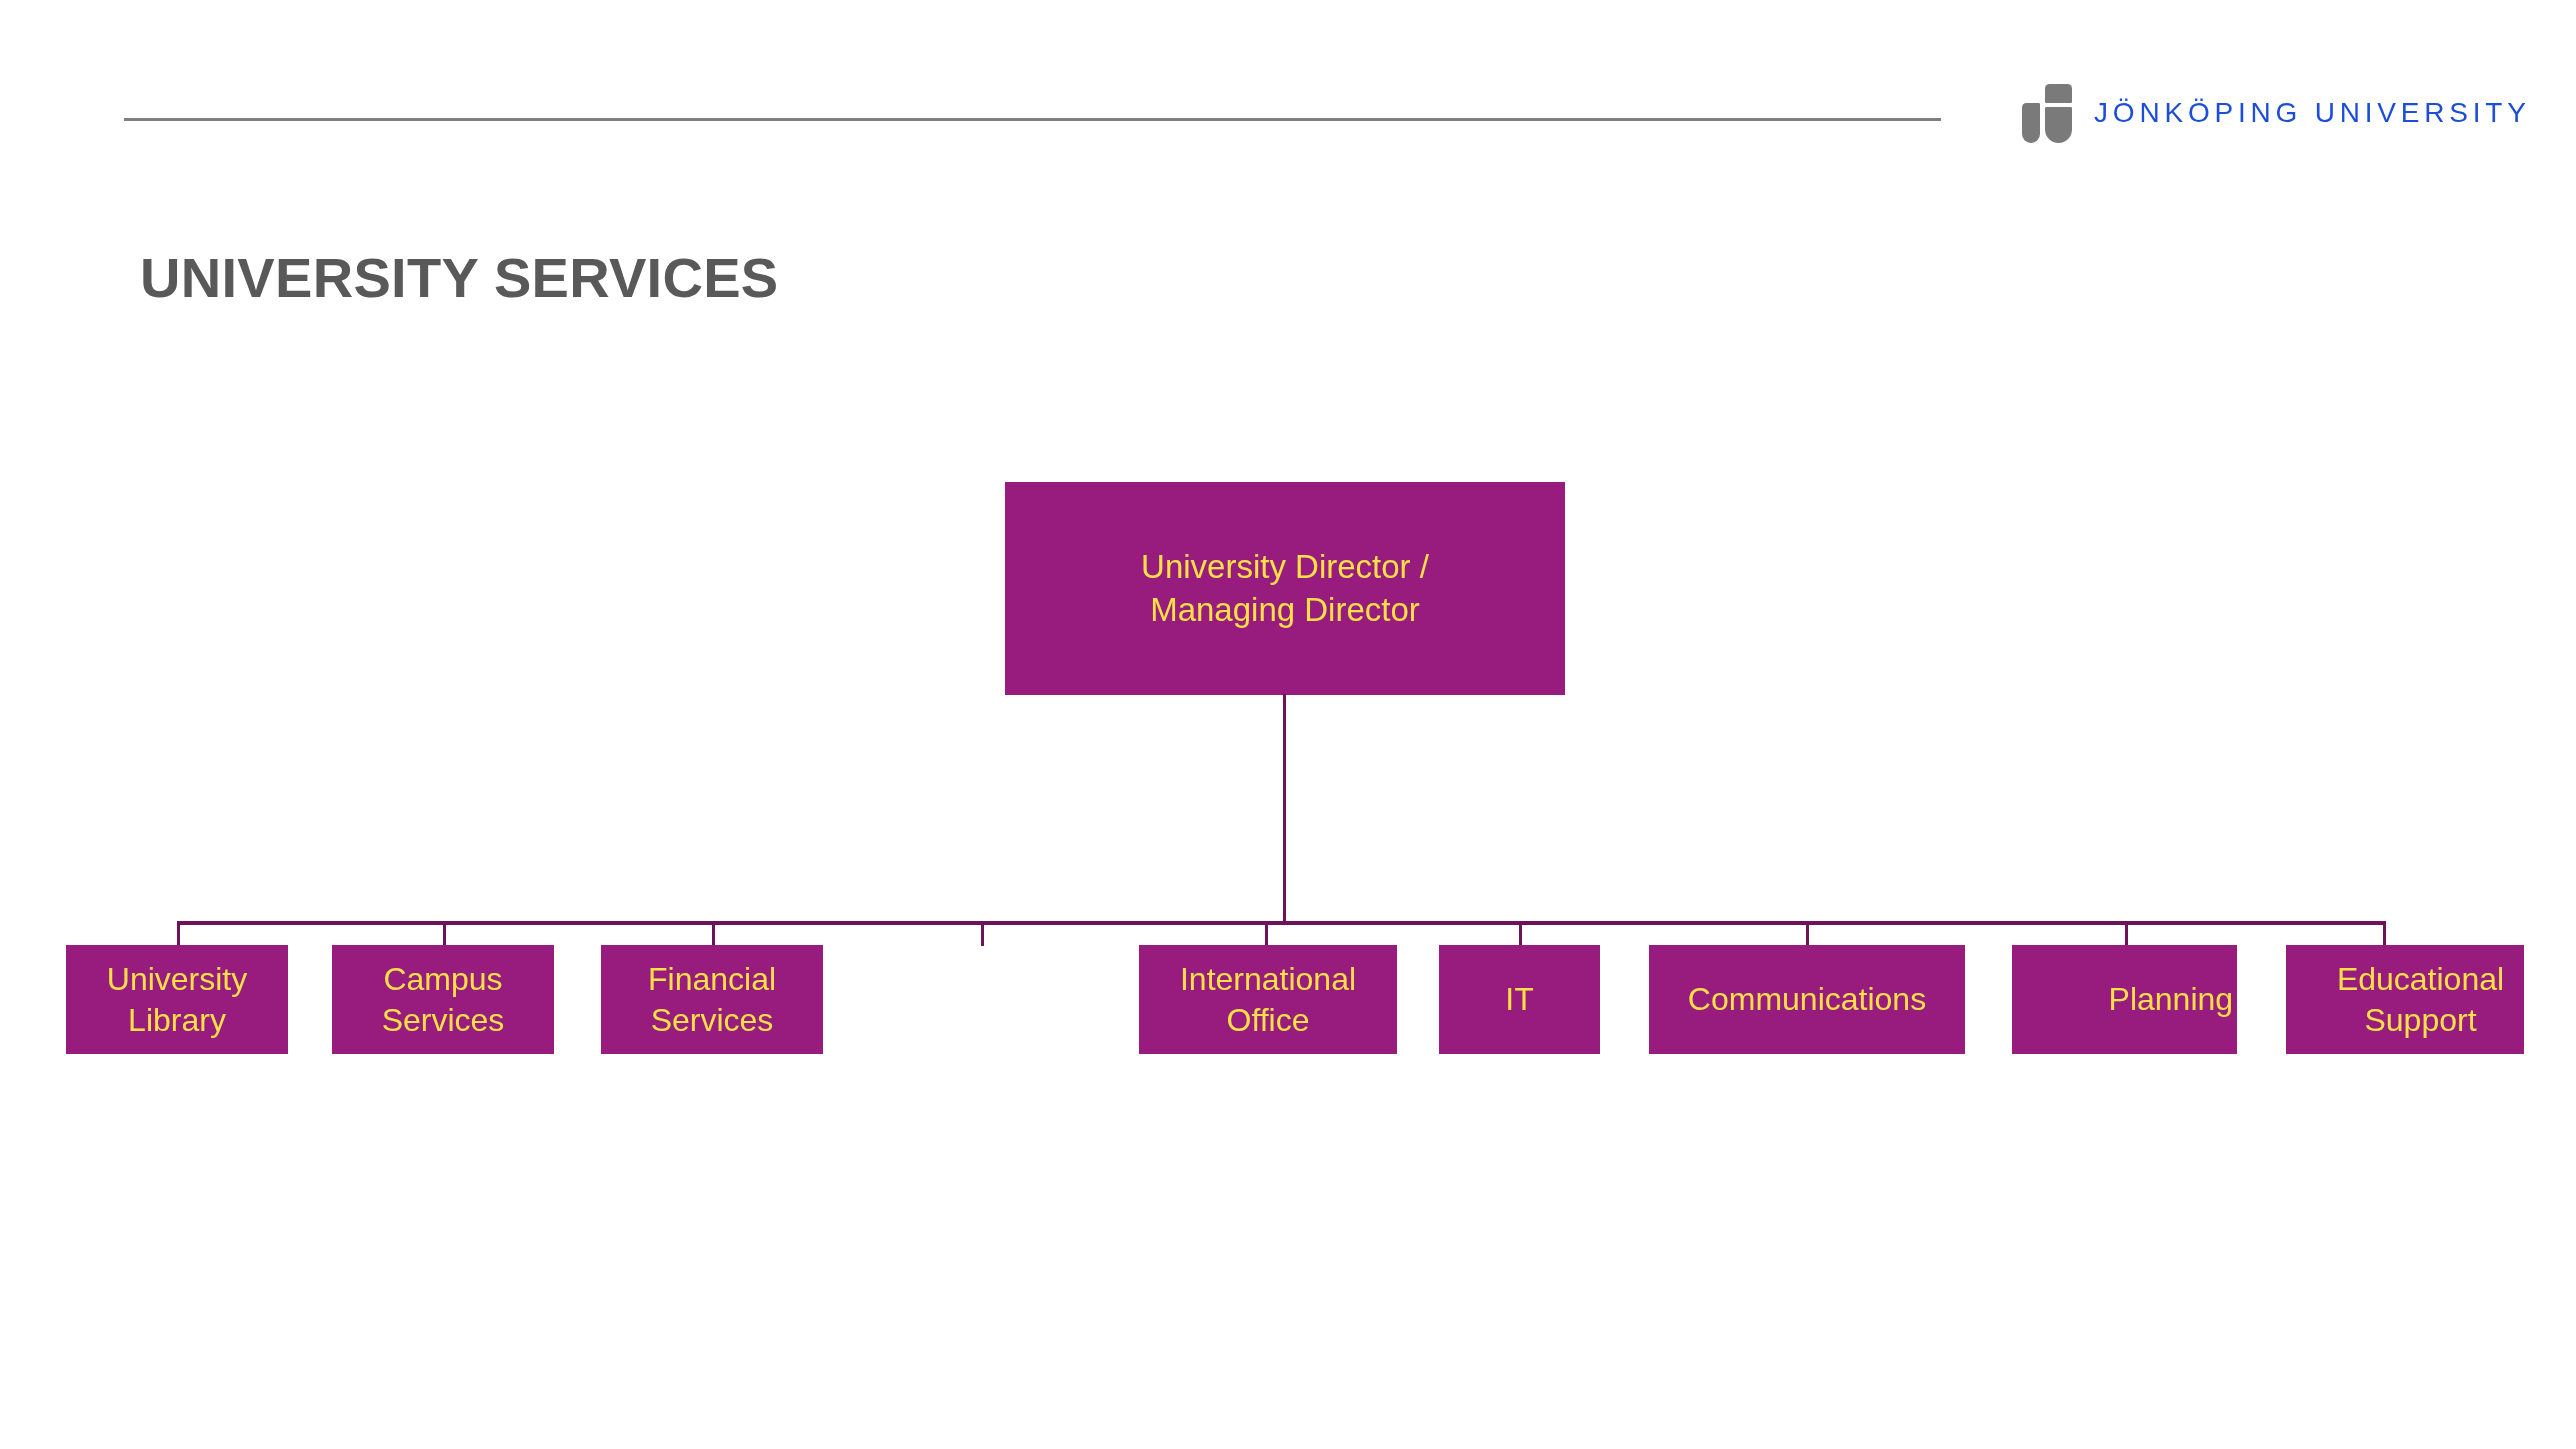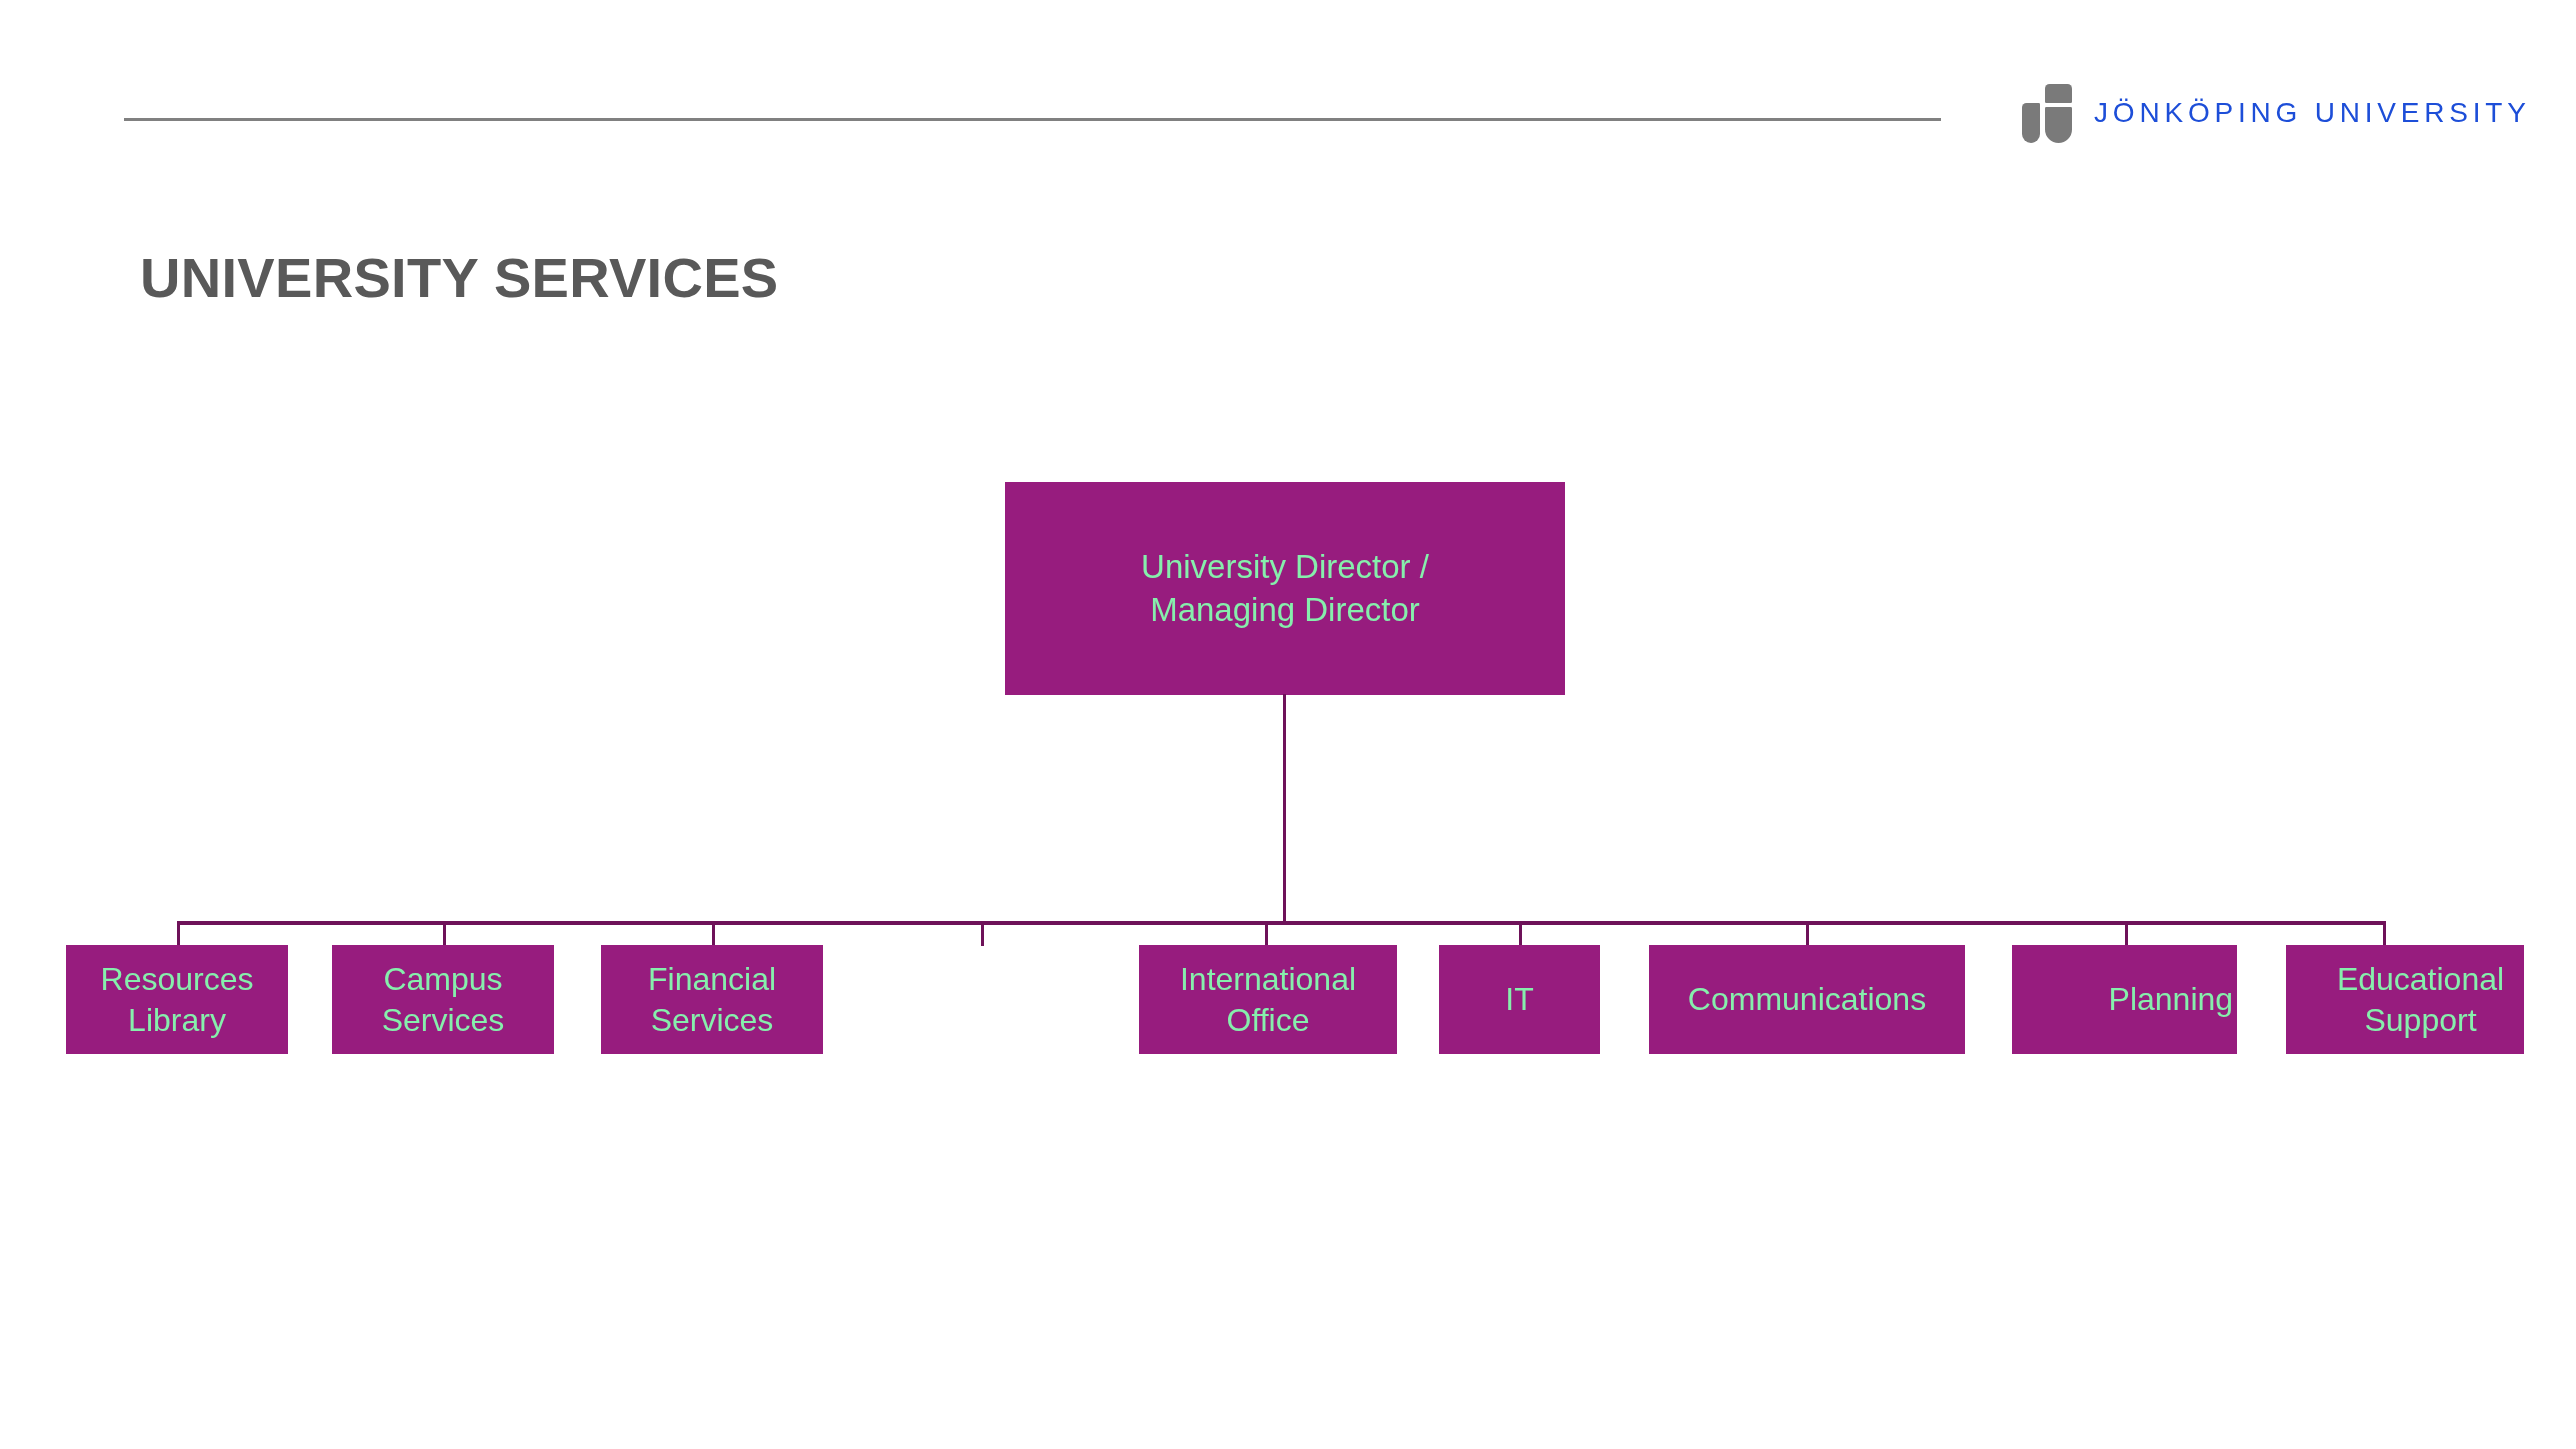--- a/index.html
+++ b/index.html
@@ -97,21 +97,21 @@
     position: absolute;
     left: 0;
     top: 0;
     width: 2576px;
     height: 1449px;
   }
 
   .node {
     position: absolute;
     background: #971c7e;
-    color: #86efac;
+    color: #fde047;
     display: flex;
     align-items: center;
     justify-content: center;
     text-align: center;
     line-height: 1.28;
     box-sizing: border-box;
   }
 
   .node-label {
     display: block;
@@ -174,21 +174,21 @@
     <div class="connector v-line" style="left:443px;  top:921px; height:24.5px;"></div>
     <div class="connector v-line" style="left:712px; top:921px; height:24.5px;"></div>
     <div class="connector v-line" style="left:981px; top:921px; height:24.5px;"></div>
     <div class="connector v-line" style="left:1265px; top:921px; height:24.5px;"></div>
     <div class="connector v-line" style="left:1519px; top:921px; height:24.5px;"></div>
     <div class="connector v-line" style="left:1806px; top:921px; height:24.5px;"></div>
     <div class="connector v-line" style="left:2125px; top:921px; height:24.5px;"></div>
     <div class="connector v-line" style="left:2383px; top:921px; height:24.5px;"></div>
 
     <div class="node leaf-node" style="left:66px; width:222px;">
-      <span class="node-label">Resources
+      <span class="node-label">University
 Library</span>
     </div>
 
     <div class="node leaf-node" style="left:332px; width:222px;">
       <span class="node-label">Campus
 Services</span>
     </div>
 
     <div class="node leaf-node" style="left:601px; width:222px;">
       <span class="node-label">Financial

